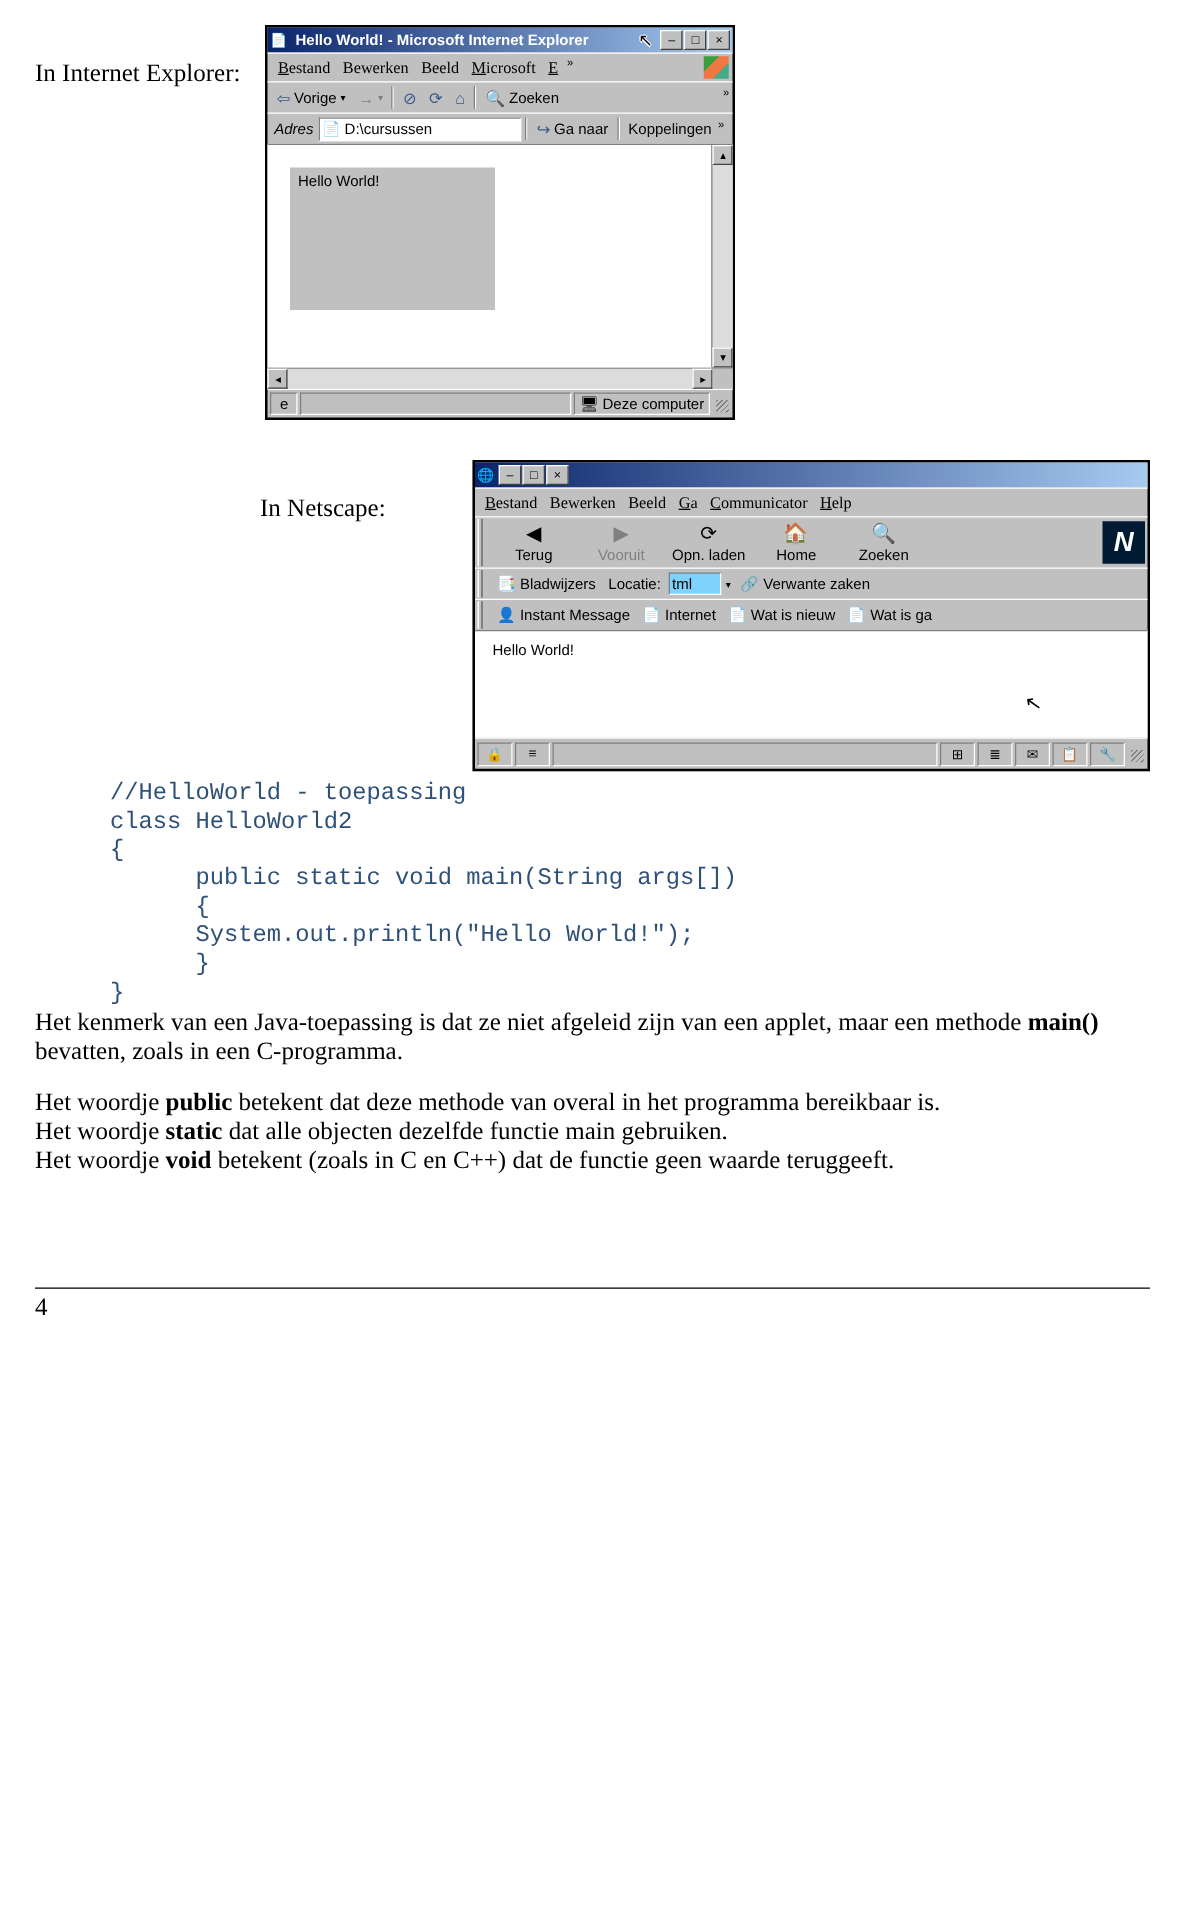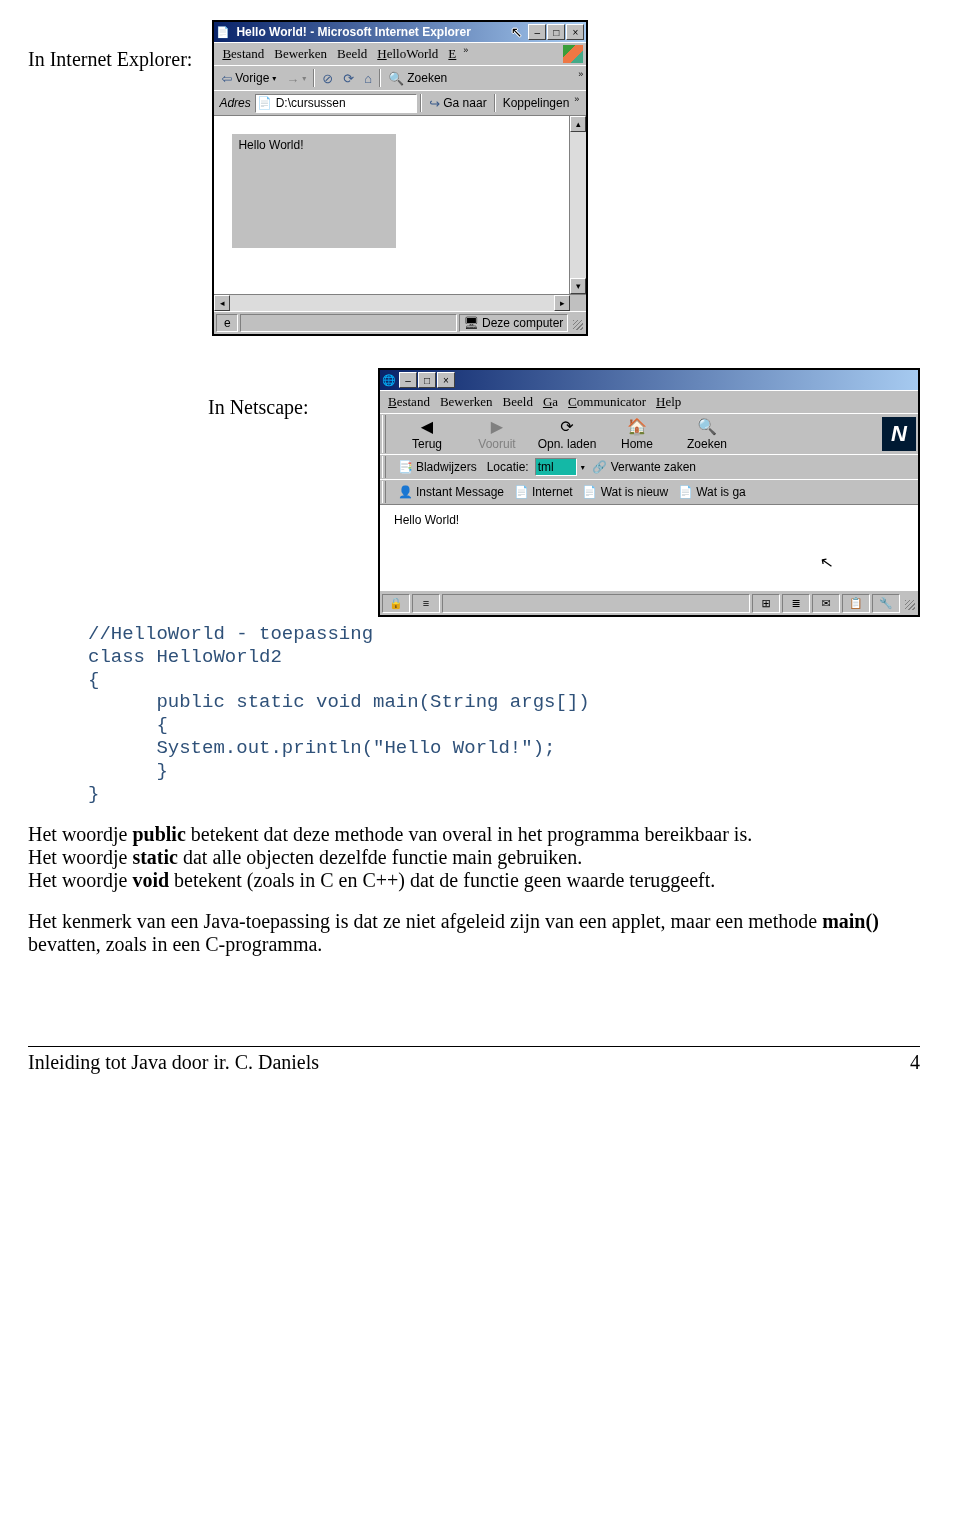--- a/index.html
+++ b/index.html
@@ -283,21 +283,21 @@
     border-top:1px solid #fff;
     height:22px;
     padding:1px 2px;
     gap:2px;
   }
   .ns-bar2 .seg, .ns-bar3 .seg {
     display:flex; align-items:center;
     padding:0 4px; font-size:12px; gap:3px;
   }
   .locfield {
-    width:36px; height:16px; background:#14b8a6;
+    width:36px; height:16px; background:#7dd3fc;
     border:1px solid #808080; border-right-color:#fff;border-bottom-color:#fff;
     font-size:12px; padding:0 2px;
     display:flex;align-items:center;
   }
   .ns-content {
     background:#fff;
     border-top:1px solid #808080;
     height:86px;
     position:relative;
     padding:8px 14px;
@@ -341,21 +341,21 @@
             <span class="winbtn">–</span>
             <span class="winbtn">□</span>
             <span class="winbtn">×</span>
           </span>
         </div>
 
         <div class="menubar">
           <span class="item underline-first">Bestand</span>
           <span class="item">Bewerken</span>
           <span class="item">Beeld</span>
-          <span class="item underline-first">HelloWorld</span>
+          <span class="item underline-first">Microsoft</span>
           <span class="item underline-first">E</span>
           <span class="chev">»</span>
           <span class="flex-spacer"></span>
           <span class="ie-throb"></span>
         </div>
 
         <div class="toolbar">
           <span class="tbtn">
               <span class="glyph">⇦</span>
               <span>Vorige</span>
@@ -544,28 +544,27 @@
 
   <div class="code" id="code-block">//HelloWorld - toepassing
 class HelloWorld2
 {
       public static void main(String args[])
       {
       System.out.println("Hello World!");
       }
 }</div>
 
+  <p style="margin-top:2px;">
+    <span>Het kenmerk van een Java-toepassing is dat ze niet afgeleid zijn van een applet, maar een methode </span><b>main()</b><span> bevatten, zoals in een C-programma.</span>
+  </p>
+
   <p>
     <span>Het woordje </span><b>public</b><span> betekent dat deze methode van overal in het programma bereikbaar is.</span><br>
     <span>Het woordje </span><b>static</b><span> dat alle objecten dezelfde functie main gebruiken.</span><br>
     <span>Het woordje </span><b>void</b><span> betekent (zoals in C en C++) dat de functie geen waarde teruggeeft.</span>
   </p>
 
-  <p style="margin-top:2px;">
-    <span>Het kenmerk van een Java-toepassing is dat ze niet afgeleid zijn van een applet, maar een methode </span><b>main()</b><span> bevatten, zoals in een C-programma.</span>
-  </p>
-
   <div class="footer">
-    <span>Inleiding tot Java door ir. C. Daniels</span>
     <span>4</span>
   </div>
 
 </div>
 
 </body></html>

